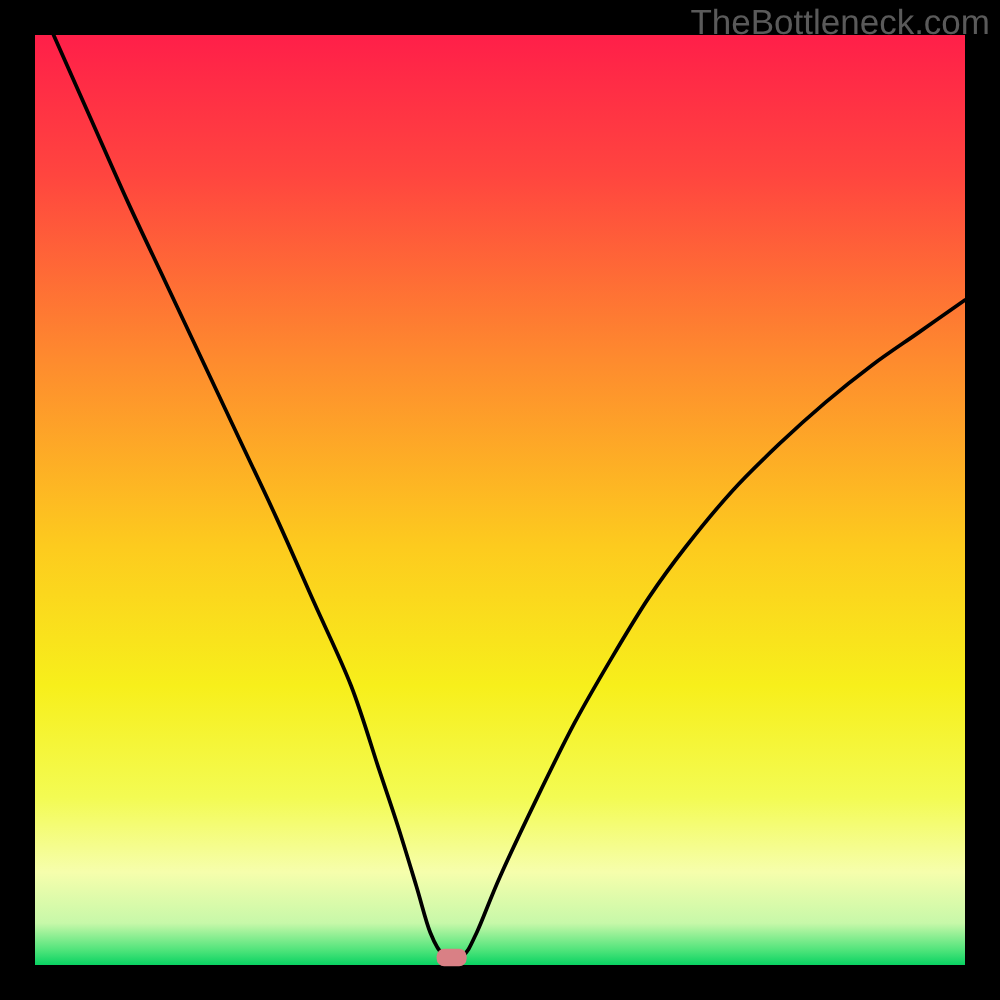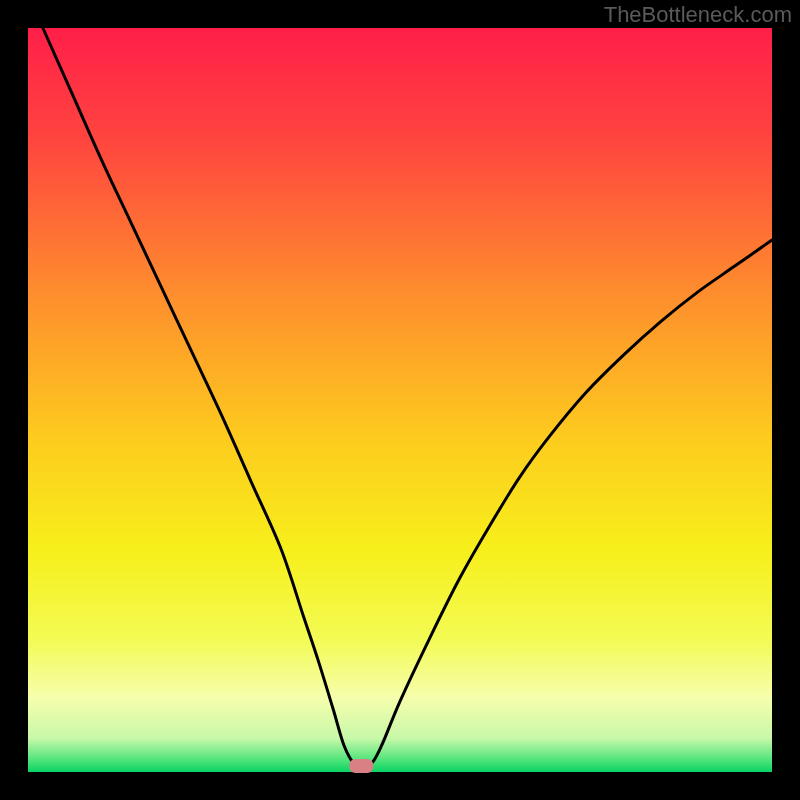--- a/index.html
+++ b/index.html
@@ -12,21 +12,21 @@
   }
   .container {
     width: 800px;
     height: 800px;
     position: relative;
   }
   .watermark {
     position: absolute;
     top: 2px;
     right: 8px;
-    font-size: 22px;
+    font-size: 28px;
     font-weight: 500;
     color: #5a5a5a;
     z-index: 10;
   }
   svg {
     display: block;
   }
 </style>
 </head>
 <body>

